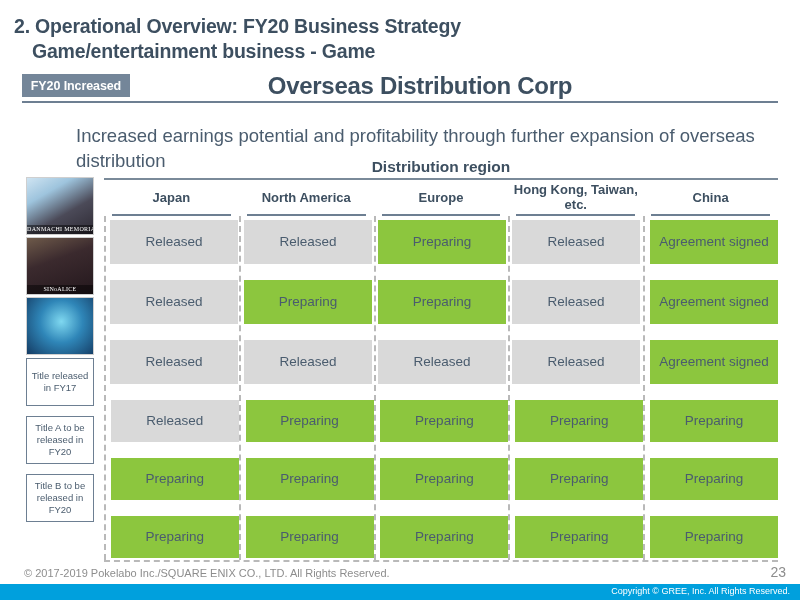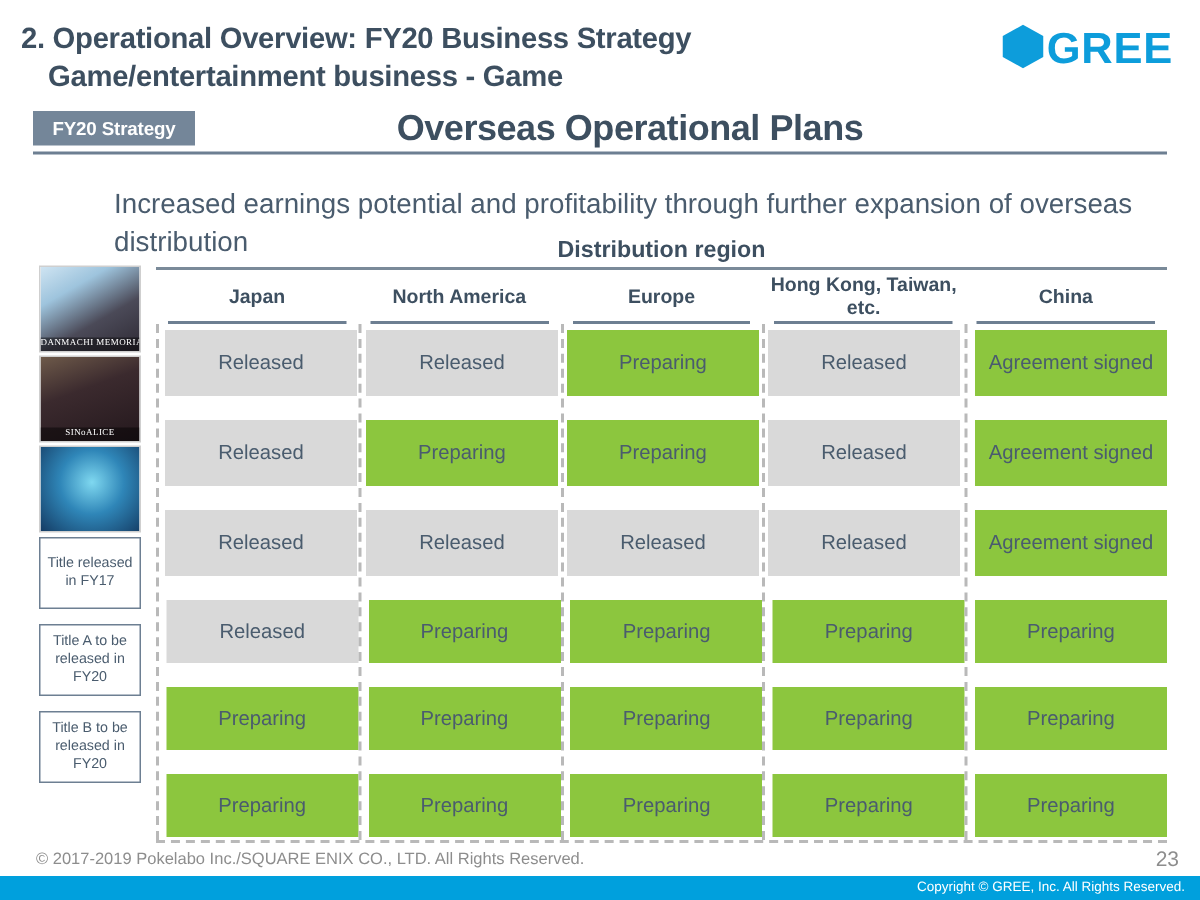--- a/index.html
+++ b/index.html
@@ -245,31 +245,23 @@
 </head>
 <body>
 
 <div id="slide">
 
   <div id="header-title">
     <span>2. Operational Overview: FY20 Business Strategy</span>
     <span class="line2">Game/entertainment business - Game</span>
   </div>
 
-  <div id="gree-logo">
-    <span class="hexmark">
-      <svg width="28" height="30" viewBox="0 0 28 30" aria-hidden="true">
-        <polygon points="14,0.5 27.5,8 27.5,22 14,29.5 0.5,22 0.5,8" fill="#0d9ddb"></polygon>
-      </svg>
-    </span>
-    <span class="wordmark">GREE</span>
-  </div>
-
-  <div id="strategy-tag">FY20 Strategy</div>
-  <div id="section-title">Overseas Operational Plans</div>
+
+  <div id="strategy-tag">FY20 Increased</div>
+  <div id="section-title">Overseas Distribution Corp</div>
   <div id="title-rule"></div>
 
   <div id="lead">Increased earnings potential and profitability through further expansion of overseas distribution</div>
 
   <div id="region-label">Distribution region</div>
   <div id="region-rule"></div>
 
   <div id="table">
     <div id="col-heads">
         <div class="col-head">Japan</div>

